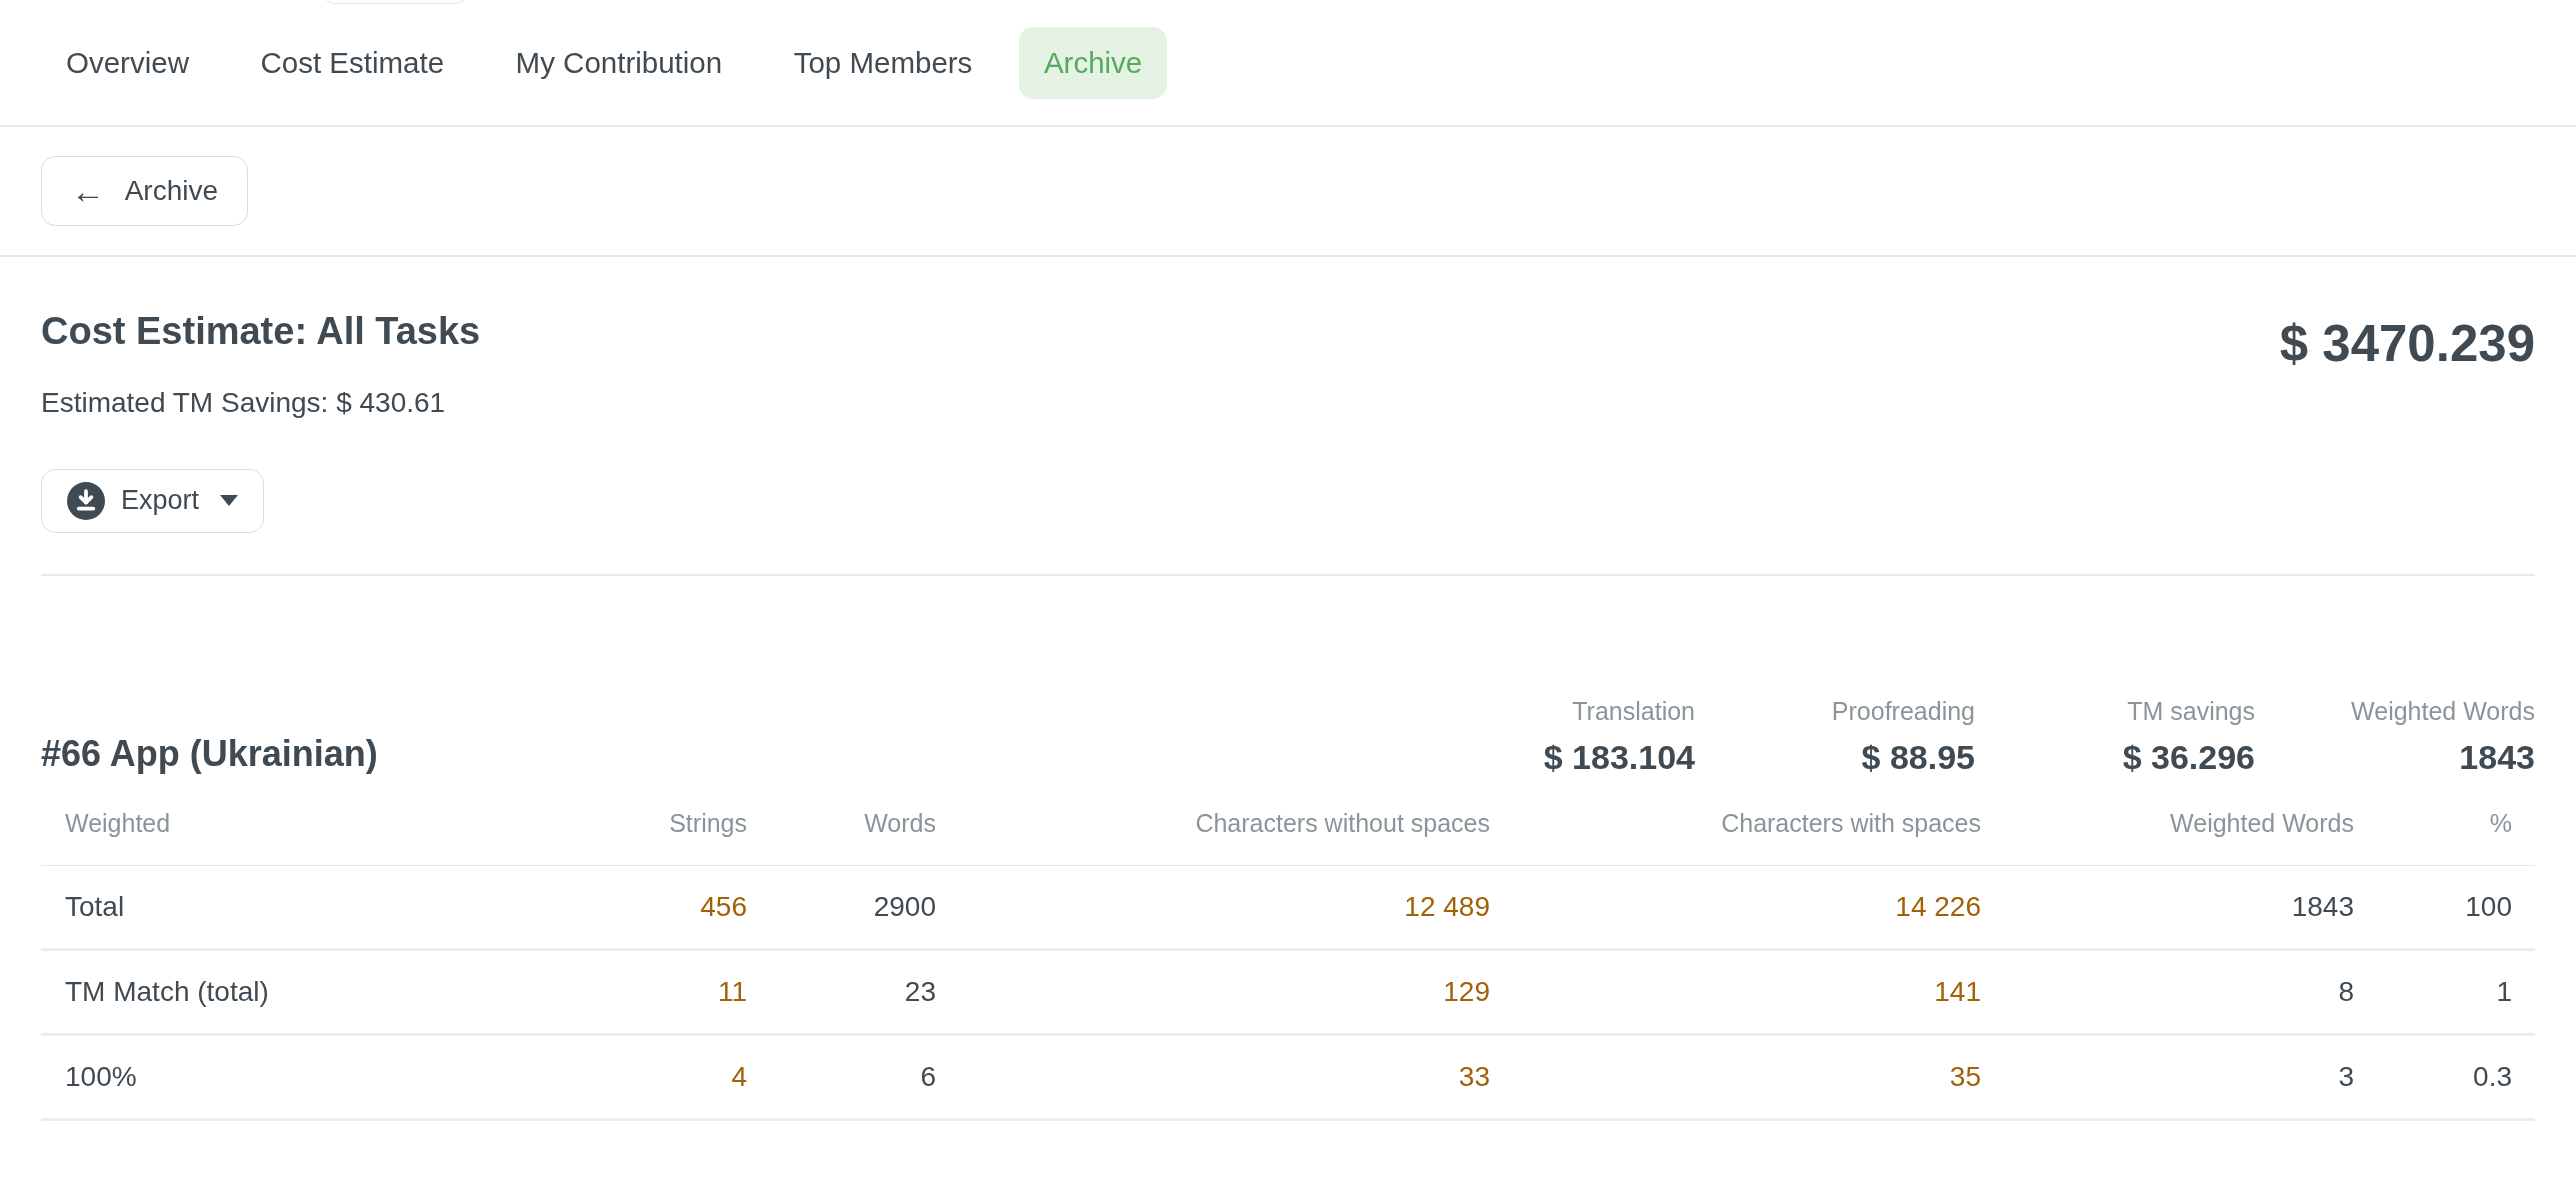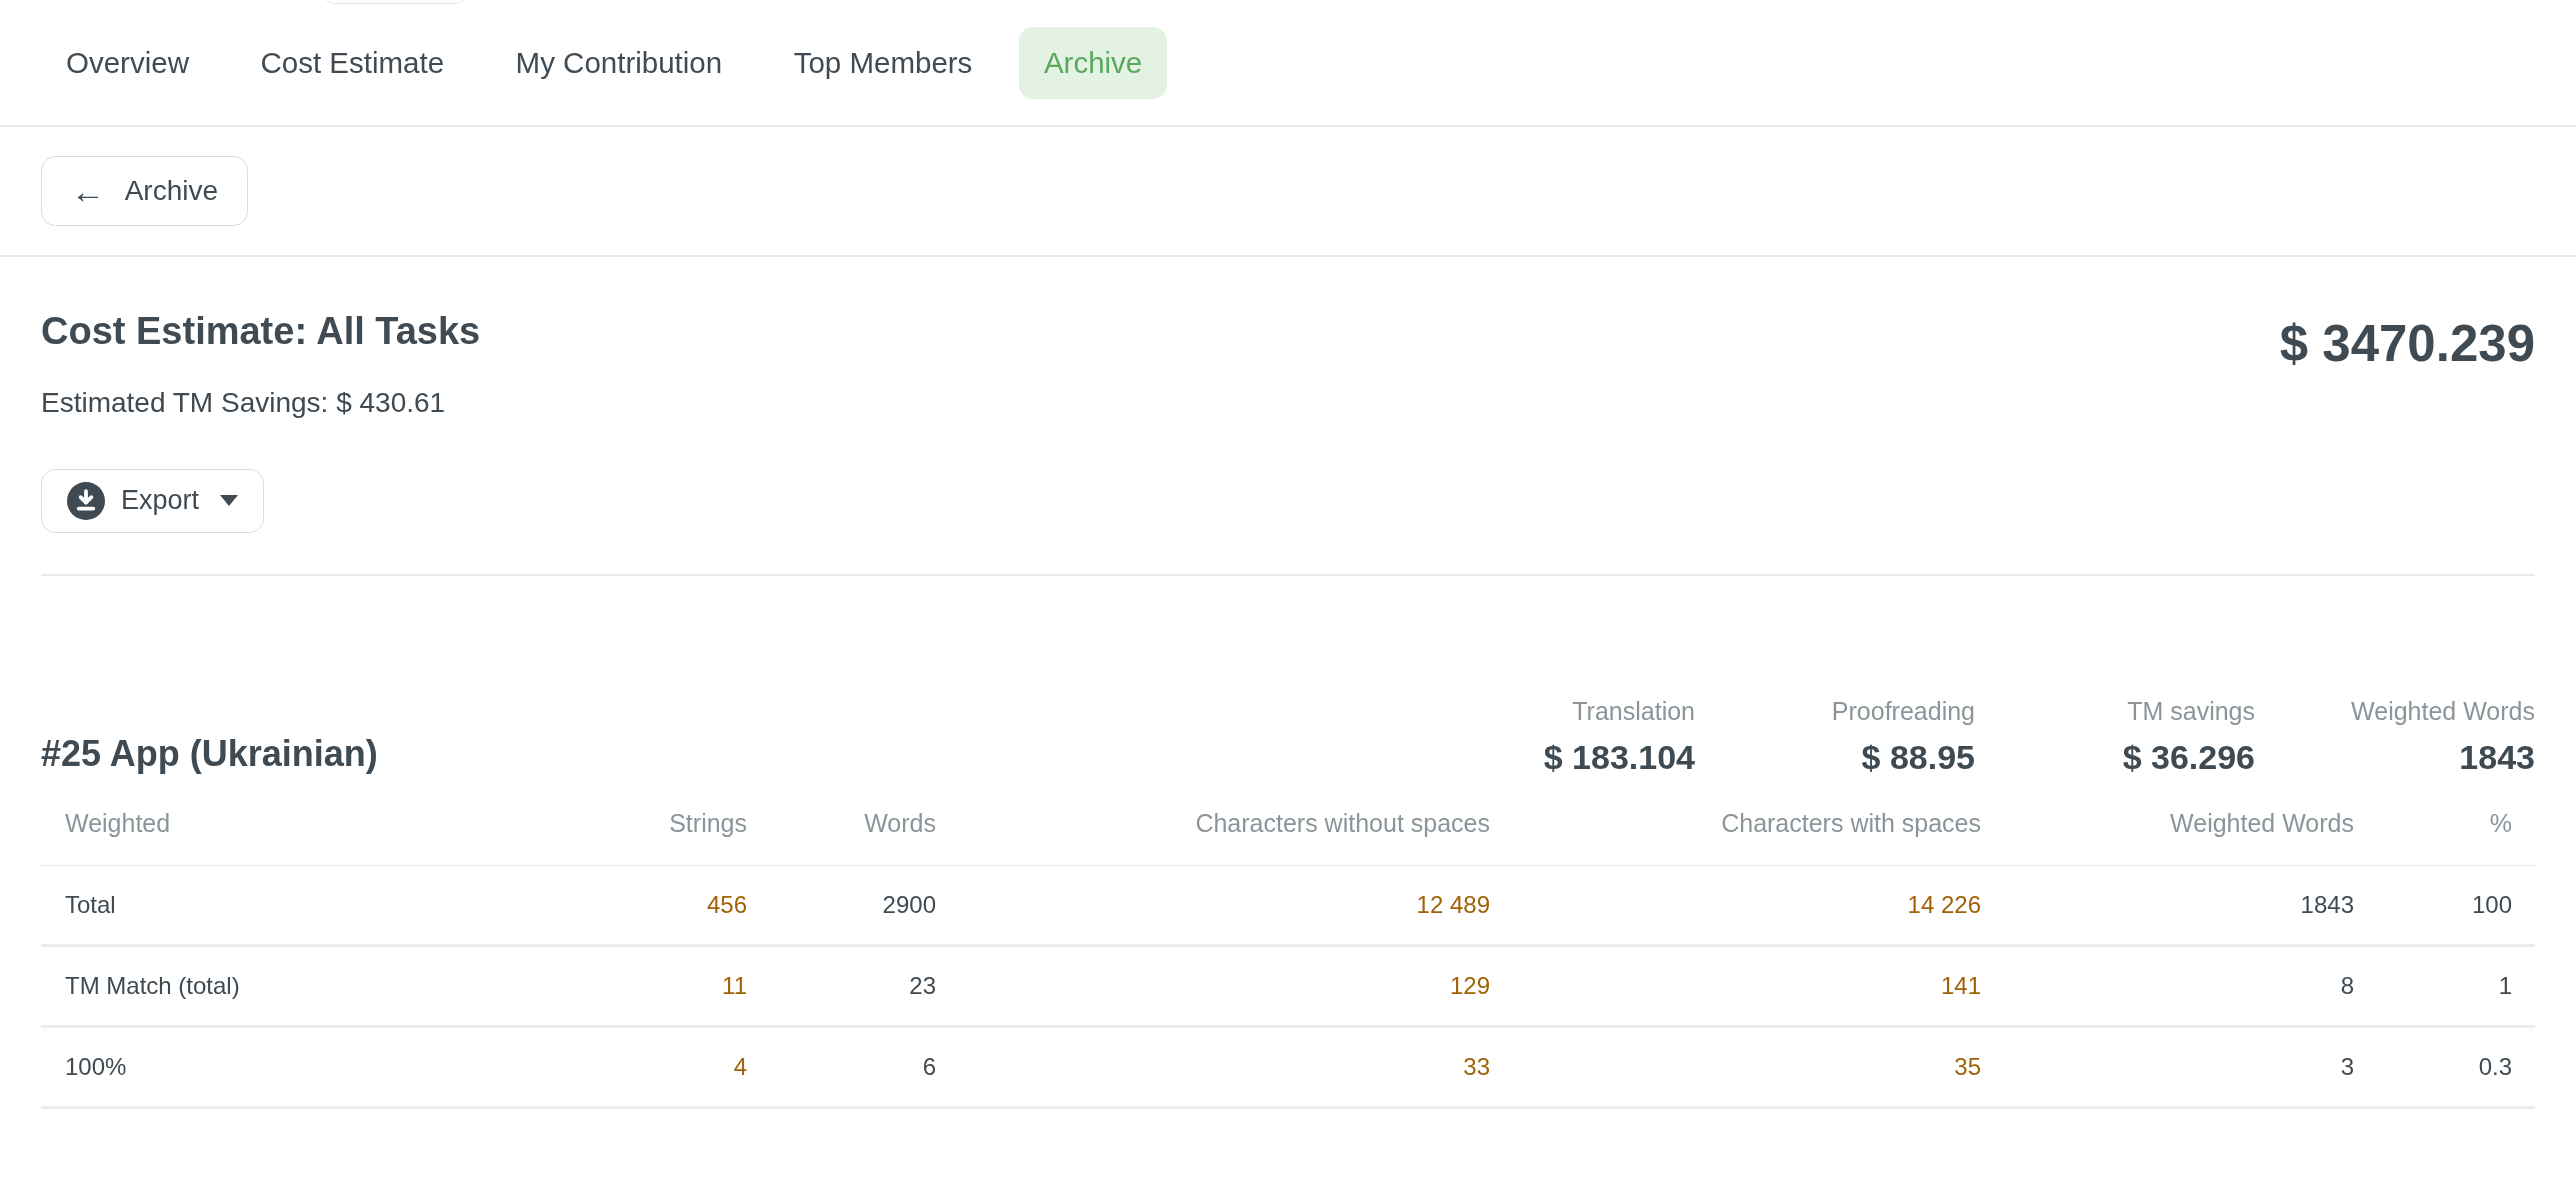--- a/index.html
+++ b/index.html
@@ -77,21 +77,21 @@
   
   .cost-table-wrap { margin: 32px 41px 0; }
   table.cost-table { width: 2494px; border-collapse: collapse; table-layout: fixed; }
   .cost-table th {
     font-size: 25px; font-weight: 400; color: #8b9499;
     padding: 0 0 27px 0; border-bottom: 1.8px solid #e7e8ea;
     text-align: right; white-space: nowrap;
   }
   .cost-table th.cat { text-align: left; padding-left: 24px; }
   .cost-table td {
-    font-size: 24px; padding: 25px 0;
+    font-size: 28px; padding: 25px 0;
     border-bottom: 3.6px solid #ececec;
     text-align: right; white-space: nowrap;
   }
   .cost-table td.cat { text-align: left; padding-left: 24px; color: #3f4a52; }
   .cost-table td.muted { color: #a16207; }
   .cost-table th.pct, .cost-table td.pct { padding-right: 23px; }
 </style>
 </head>
 <body>
 
@@ -131,21 +131,21 @@
       </svg>
     </span>
     <span>Export</span>
     <span class="caret-down"></span>
   </button>
 </div>
 
 <div class="divider"></div>
 
 <div class="section-row">
-  <div class="section-title">#25 App (Ukrainian)</div>
+  <div class="section-title">#66 App (Ukrainian)</div>
   <div class="stats">
     <div class="stat">
       <div class="stat-label">Translation</div>
       <div class="stat-value">$ 183.104</div>
     </div>
     <div class="stat">
       <div class="stat-label">Proofreading</div>
       <div class="stat-value">$ 88.95</div>
     </div>
     <div class="stat">

